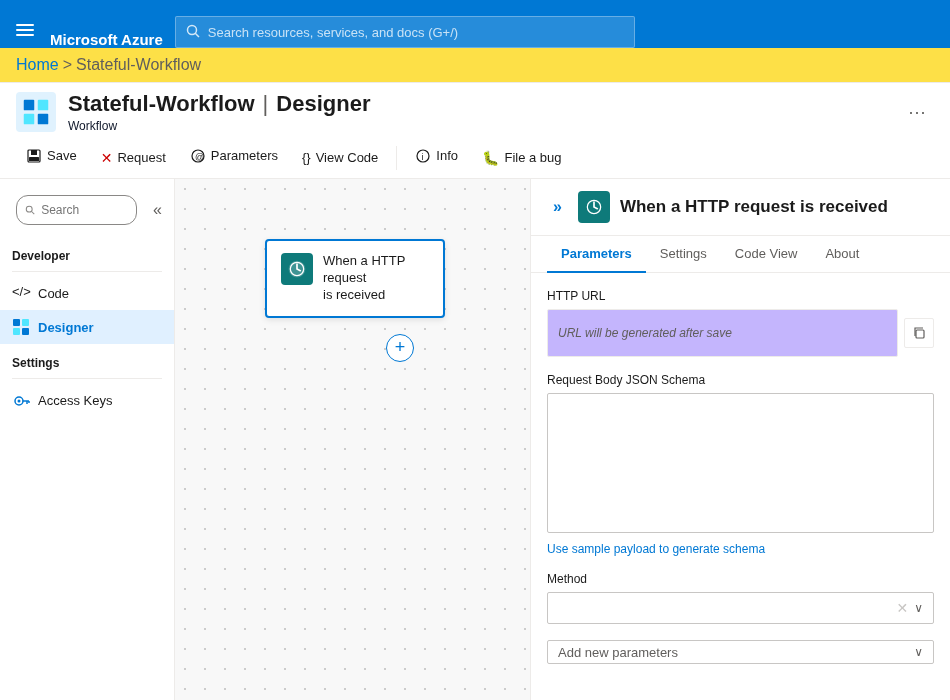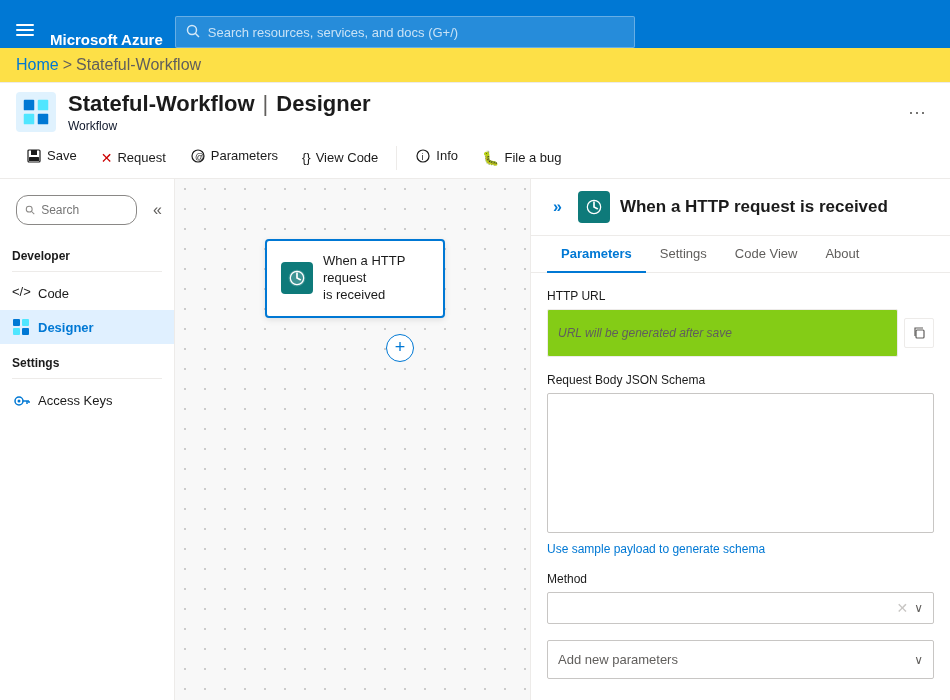--- a/index.html
+++ b/index.html
@@ -98,21 +98,21 @@
     .canvas-grid {
       position: absolute; top: 0; left: 0; right: 0; bottom: 0;
       background-image: radial-gradient(circle, #ccc 1px, transparent 1px);
       background-size: 20px 20px;
     }
 
     
     .workflow-node {
       position: relative; z-index: 2; background: white; border: 2px solid #0078d4;
       border-radius: 4px; width: 180px; padding: 12px 14px;
-      display: flex; align-items: center; gap: 10px; cursor: pointer;
+      display: flex; align-items: flex-start; gap: 10px; cursor: pointer;
       box-shadow: 0 2px 6px rgba(0,0,0,0.1); margin-left: 60px; margin-top: 30px;
     }
     .node-icon {
       width: 32px; height: 32px; background: #0e7a7a; border-radius: 4px;
       display: flex; align-items: center; justify-content: center; flex-shrink: 0;
     }
     .node-icon svg { width: 20px; height: 20px; }
     .node-label { font-size: 13px; font-weight: 500; color: #1b1b1b; line-height: 1.3; }
 
     
@@ -156,21 +156,21 @@
 
     
     .panel-content { padding: 16px; flex: 1; overflow-y: auto; }
     .field-label { font-size: 12px; color: #1b1b1b; margin-bottom: 6px; font-weight: 500; }
     .field-row { margin-bottom: 16px; }
 
     .http-url-field {
       display: flex; align-items: center; gap: 6px;
     }
     .url-input {
-      flex: 1; background: #84cc16; border: 1px solid #edebe9; padding: 16px 10px;
+      flex: 1; background: #c4b5fd; border: 1px solid #edebe9; padding: 16px 10px;
       font-size: 12px; color: #605e5c; border-radius: 2px; font-style: italic;
     }
     .copy-btn {
       width: 30px; height: 30px; border: 1px solid #edebe9; background: white;
       display: flex; align-items: center; justify-content: center; cursor: pointer;
       border-radius: 2px; color: #605e5c; font-size: 14px;
     }
 
     .json-textarea {
       width: 100%; height: 140px; border: 1px solid #c8c6c4; border-radius: 2px;
@@ -188,21 +188,21 @@
       height: 32px; padding: 0 10px;
     }
     .method-dropdown-inner {
       flex: 1; font-size: 13px; color: #1b1b1b;
     }
     .method-clear { color: #c8c6c4; font-size: 14px; cursor: pointer; margin-right: 6px; }
     .method-chevron { color: #605e5c; font-size: 12px; cursor: pointer; }
 
     .add-params-row {
       display: flex; align-items: center; border: 1px solid #c8c6c4; border-radius: 2px;
-      height: 39px; padding: 0 10px; margin-top: 8px; cursor: pointer;
+      height: 24px; padding: 0 10px; margin-top: 8px; cursor: pointer;
     }
     .add-params-label { flex: 1; font-size: 13px; color: #605e5c; }
     .add-params-chevron { color: #605e5c; font-size: 12px; }
   </style>
 </head>
 <body>
 
 <div class="topbar">
   <span class="topbar-hamburger">
     <svg width="18" height="18" viewBox="0 0 18 18" fill="white">

